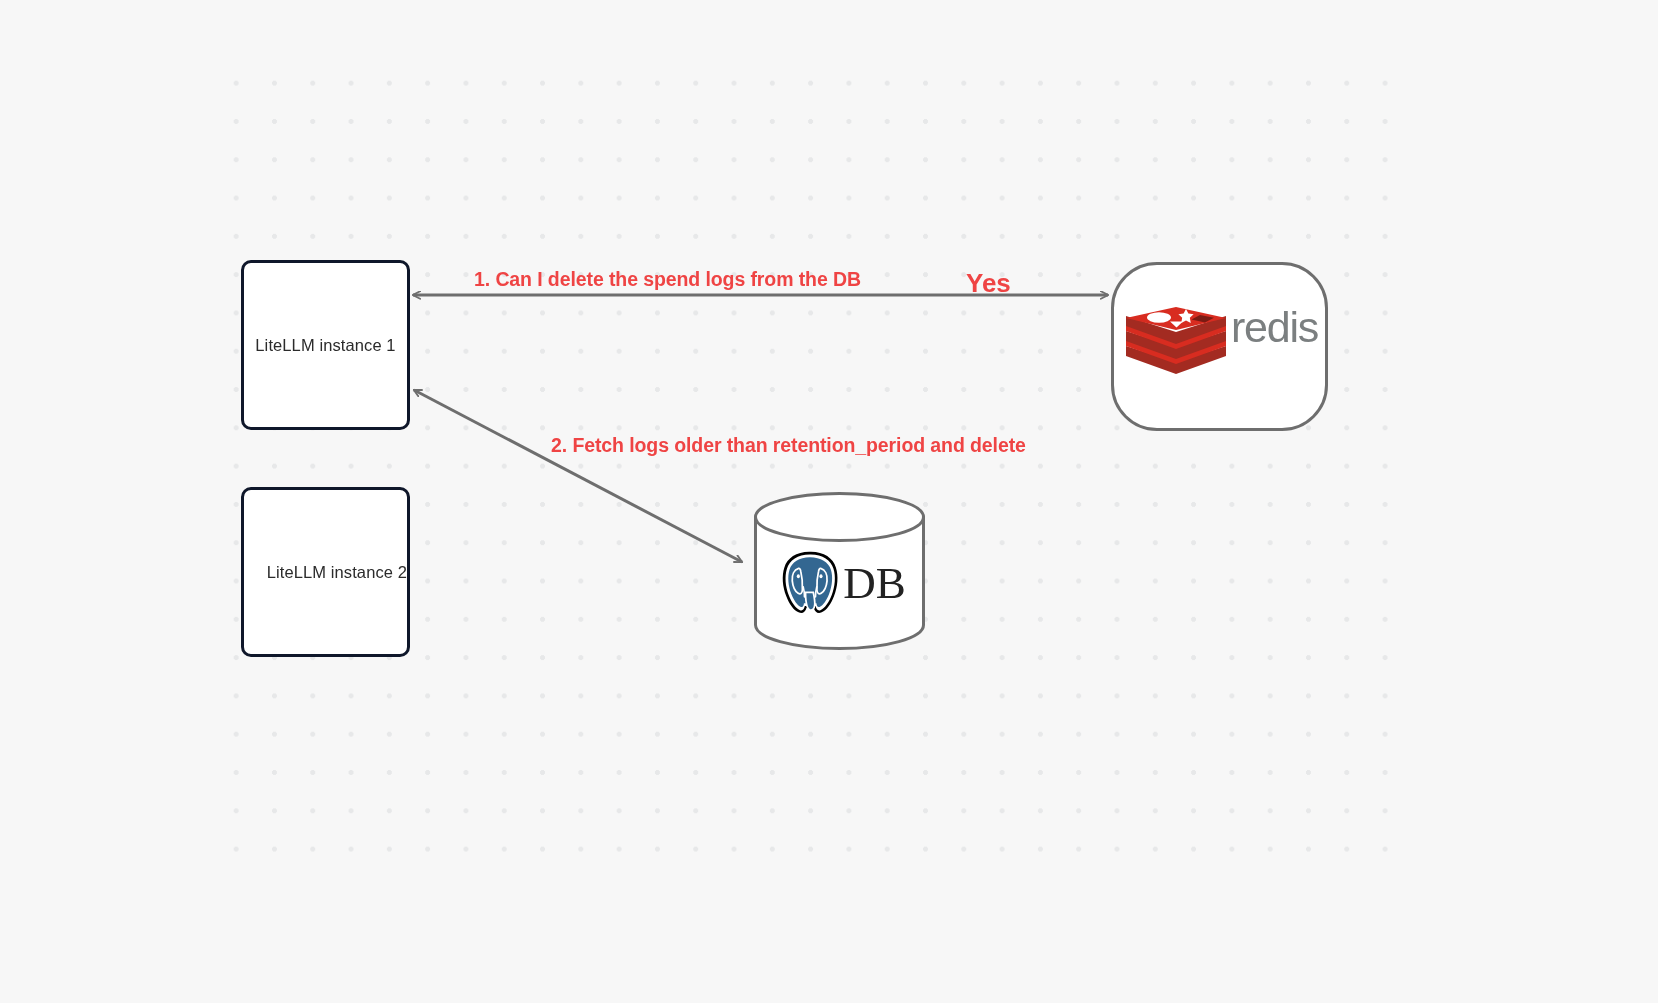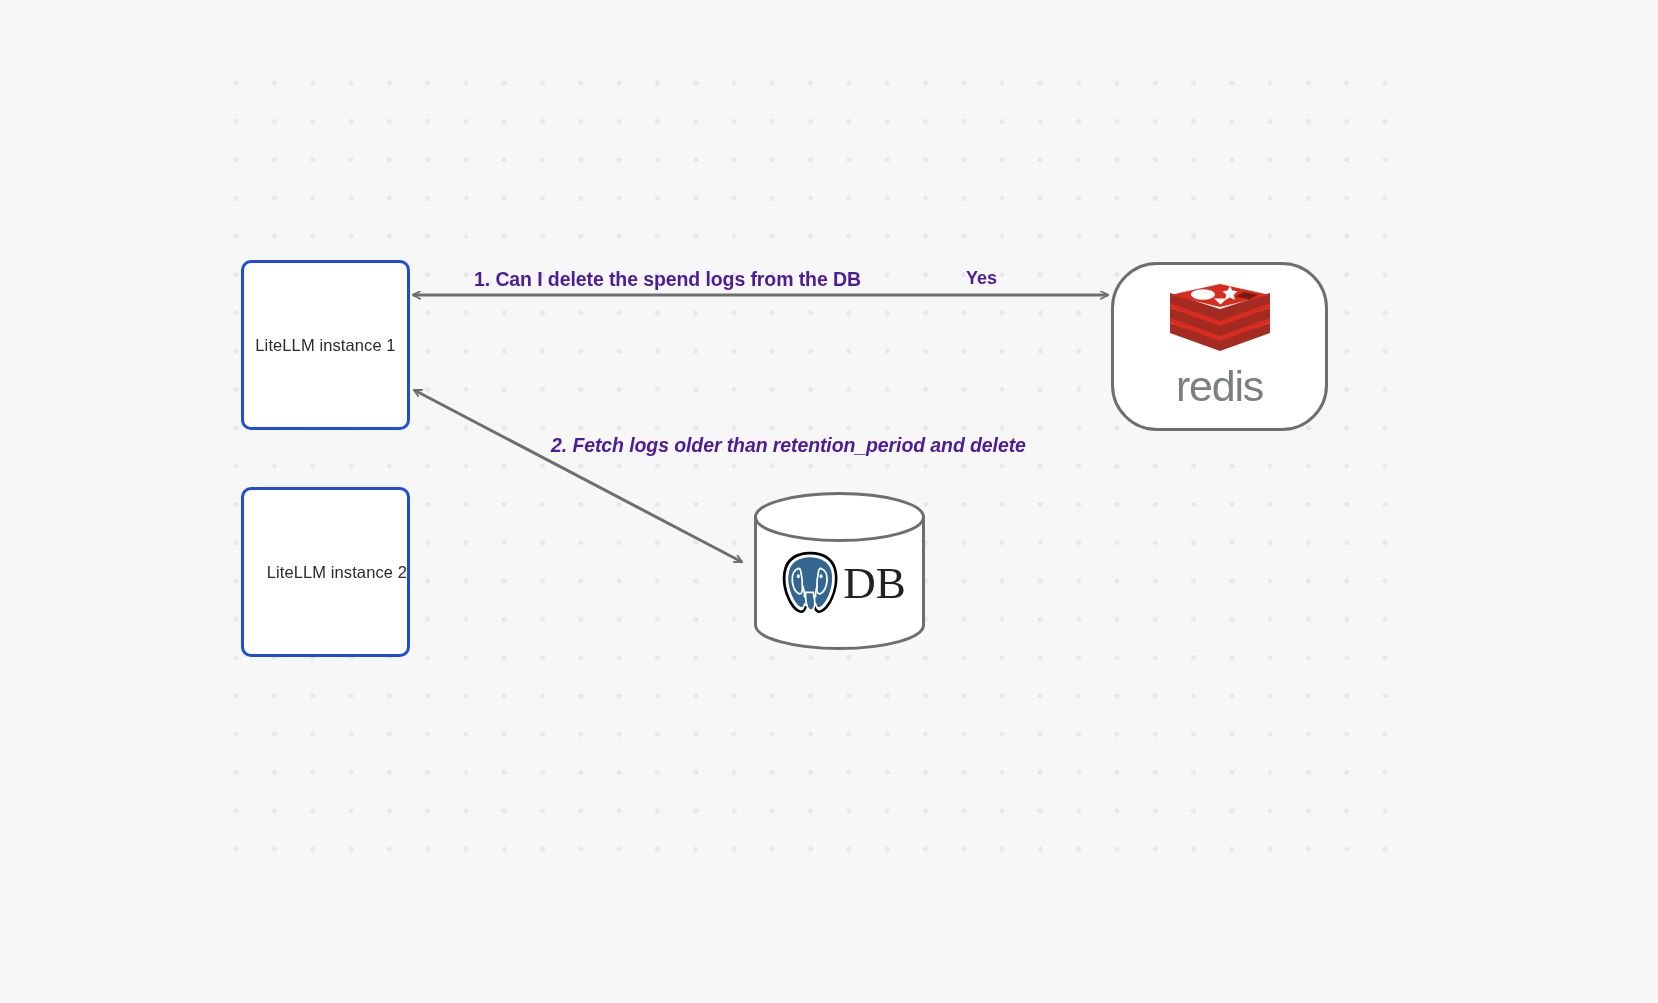--- a/index.html
+++ b/index.html
@@ -43,21 +43,21 @@
     width: 1658px;
     height: 1003px;
     pointer-events: none;
   }
 
   
   .node-box {
     position: absolute;
     box-sizing: border-box;
     background: #ffffff;
-    border: 3px solid #1d4ed8;
+    border: 3px solid #0f172a;
     border-radius: 10px;
     display: flex;
     align-items: center;
     justify-content: center;
   }
   .node-box .node-label {
     font-size: 16.5px;
     color: #2b2b2b;
     font-family: "Liberation Sans", sans-serif;
     letter-spacing: 0.1px;
@@ -79,22 +79,21 @@
     background: #ffffff;
     border: 3px solid #6e6e6e;
     border-radius: 46px;
     display: flex;
     flex-direction: column;
     align-items: center;
     justify-content: center;
   }
   #redis-logo-wrap {
     display: flex;
-    flex-direction: column;
-    align-items: center;
+    align-items: flex-start;
     justify-content: center;
     margin-top: -4px;
   }
   #redis-wordmark {
     font-family: "Liberation Sans", sans-serif;
     font-size: 43px;
     letter-spacing: -1.2px;
     color: #7b7f80;
     line-height: 1;
     margin-top: 2px;
@@ -126,40 +125,39 @@
     color: #222222;
     line-height: 1;
     margin-left: -2px;
   }
 
   
   .edge-label {
     position: absolute;
     font-family: "Liberation Sans", sans-serif;
     font-weight: bold;
-    color: #4c1d95;
+    color: #ef4444;
     white-space: nowrap;
   }
   #label-step-1 {
     left: 474px;
     top: 268px;
     font-size: 19.5px;
     letter-spacing: -0.1px;
   }
   #label-yes {
     left: 966px;
     top: 268px;
-    font-size: 18px;
+    font-size: 26px;
   }
   #label-step-2 {
     left: 551px;
     top: 434px;
     font-size: 19.5px;
     letter-spacing: -0.1px;
-    font-style: italic;
   }
 </style>
 </head>
 <body>
 
 <div id="canvas">
 
   <div id="dot-grid"></div>
 
   <svg id="edges" viewBox="0 0 1658 1003">

